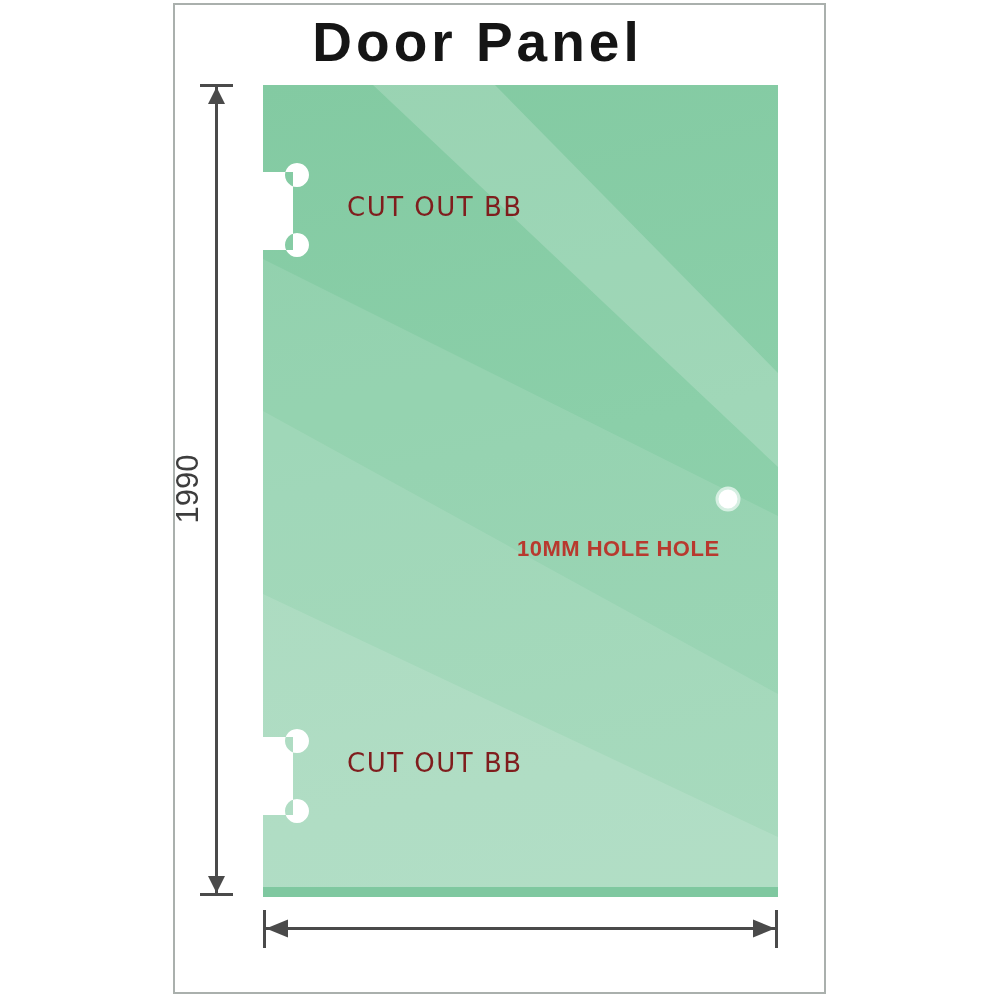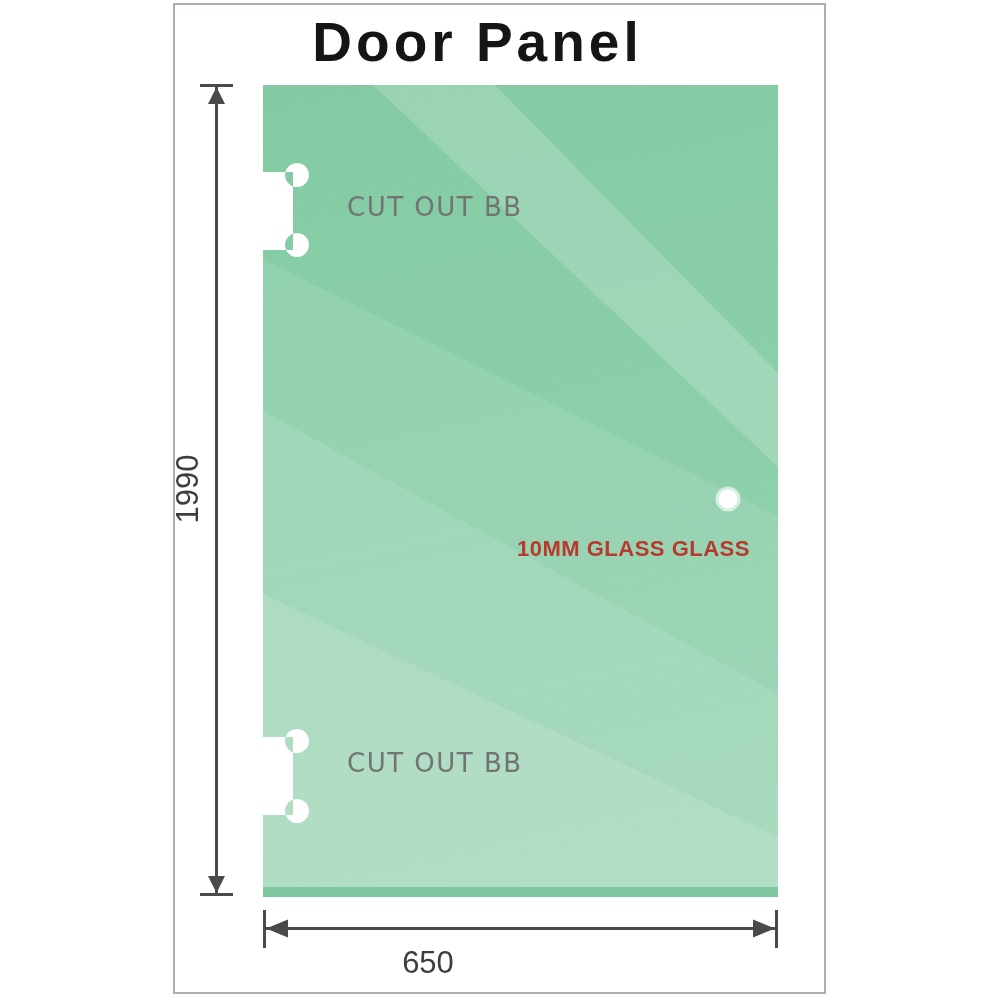--- a/index.html
+++ b/index.html
@@ -18,21 +18,21 @@
     white-space:nowrap;
   }
   .panel{
     position:absolute;left:263px;top:85px;width:515px;height:812px;
     background:linear-gradient(168deg,#83caa2 0%,#8bcfa9 45%,#93d2af 100%);
   }
   .panel svg{position:absolute;left:0;top:0;}
   .cutout-label{
     position:absolute;left:347px;
     font-family:"DejaVu Sans","Liberation Sans",sans-serif;
-    font-size:26px;letter-spacing:1.5px;color:#737373;white-space:nowrap;
+    font-size:26px;letter-spacing:1.5px;color:#7f1d1d;white-space:nowrap;
   }
   .cutout-label.top{top:192px;}
   .cutout-label.bottom{top:748px;}
   .hole-label{
     position:absolute;left:517px;top:536px;
     font-size:22px;font-weight:bold;letter-spacing:0.5px;color:#b8392e;
     white-space:nowrap;
   }
   .dims{position:absolute;left:0;top:0;}
   .dim-label{
@@ -72,35 +72,34 @@
       <path d="M -3,652 H 30 V 730 H -3 Z
                M 34,644 a 12,12 0 1 0 0.001,0 Z
                M 34,714 a 12,12 0 1 0 0.001,0 Z" fill="#ffffff"></path>
 
       <circle cx="465" cy="414" r="11" fill="#ffffff" stroke="#d6efe2" stroke-width="3"></circle>
     </svg>
   </div>
 
   <div class="cutout-label top">CUT OUT BB</div>
   <div class="cutout-label bottom">CUT OUT BB</div>
-  <div class="hole-label">10MM GLASS GLASS</div>
+  <div class="hole-label">10MM HOLE HOLE</div>
 
   <svg class="dims" width="1000" height="1000" viewBox="0 0 1000 1000">
     <g stroke="#4a4a4a" stroke-width="3" fill="#4a4a4a">
       <line x1="216.5" y1="87" x2="216.5" y2="893"></line>
       <line x1="200" y1="85.5" x2="233" y2="85.5"></line>
       <line x1="200" y1="894.5" x2="233" y2="894.5"></line>
       <path d="M216.5,87 L208,104 L225,104 Z" stroke="none"></path>
       <path d="M216.5,893 L208,876 L225,876 Z" stroke="none"></path>
     </g>
     <g stroke="#4a4a4a" stroke-width="3" fill="#4a4a4a">
       <line x1="266" y1="928.5" x2="775" y2="928.5"></line>
       <line x1="264.5" y1="910" x2="264.5" y2="948"></line>
       <line x1="776.5" y1="910" x2="776.5" y2="948"></line>
       <path d="M266,928.5 L288,919.5 L288,937.5 Z" stroke="none"></path>
       <path d="M775,928.5 L753,919.5 L753,937.5 Z" stroke="none"></path>
     </g>
   </svg>
 
   <div class="dim-label height">1990</div>
-  <div class="dim-label width">650</div>
 
 </div>
 
 </body></html>

